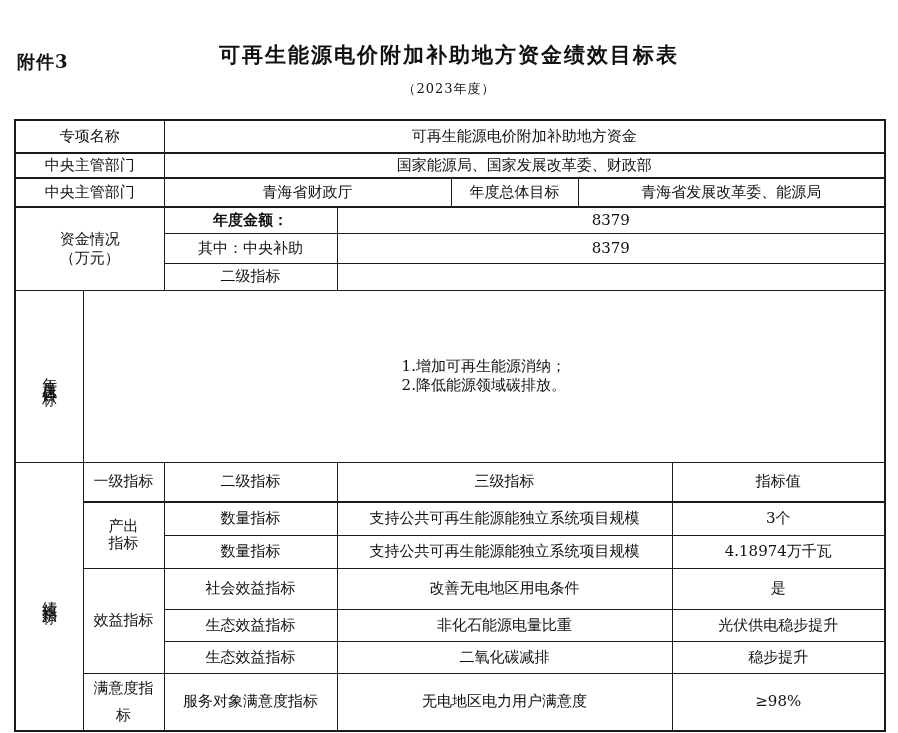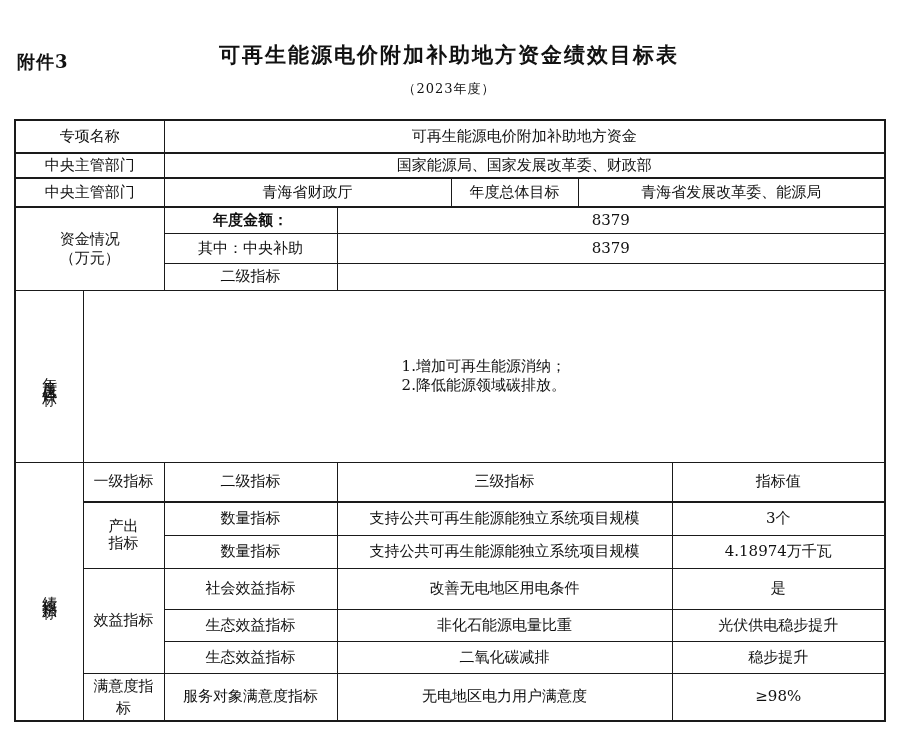--- a/index.html
+++ b/index.html
@@ -48,21 +48,21 @@
     white-space:pre-line;line-height:19px;margin-left:36px;
   }
   .vert{
     display:inline-block;
     writing-mode:vertical-rl;
     text-orientation:upright;
     letter-spacing:3px;
     font-size:15px;
   }
   .wrap2{display:inline-block;width:34px;line-height:17px;}
-  .wrap4{display:inline-block;width:62px;line-height:22px;text-align:center;}
+  .wrap4{display:inline-block;width:62px;line-height:27px;text-align:center;}
 </style>
 </head>
 <body>
 
 <div class="page">
 
   <div class="attachment">附件3</div>
   <h1 class="title">可再生能源电价附加补助地方资金绩效目标表</h1>
   <div class="subtitle">（2023年度）</div>
 

